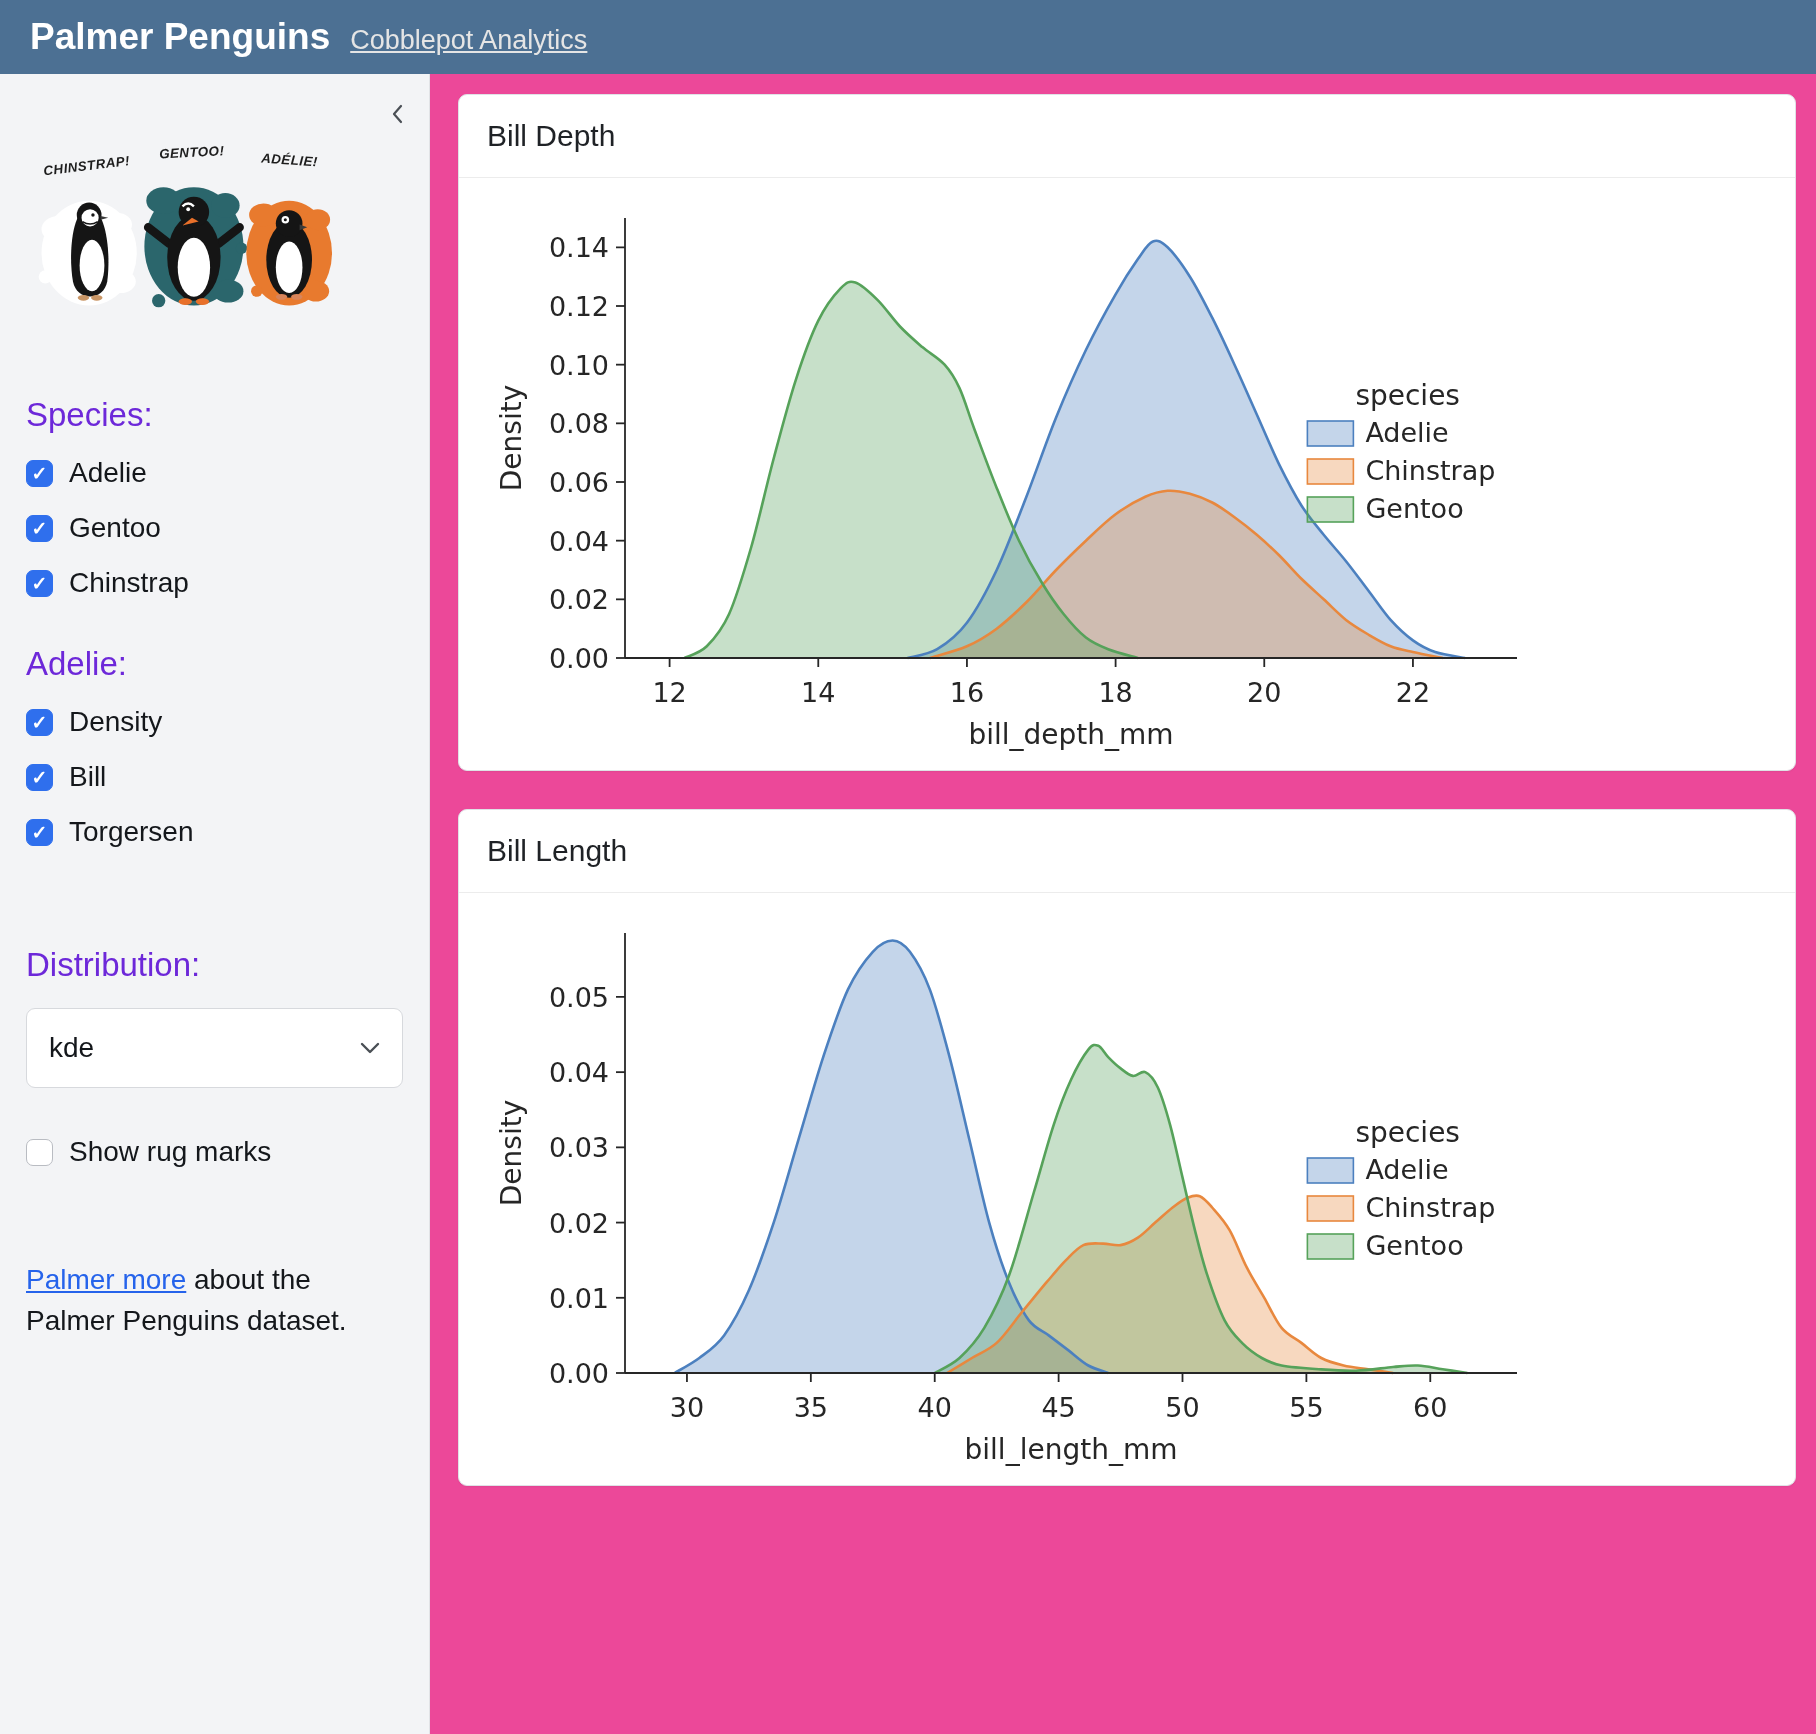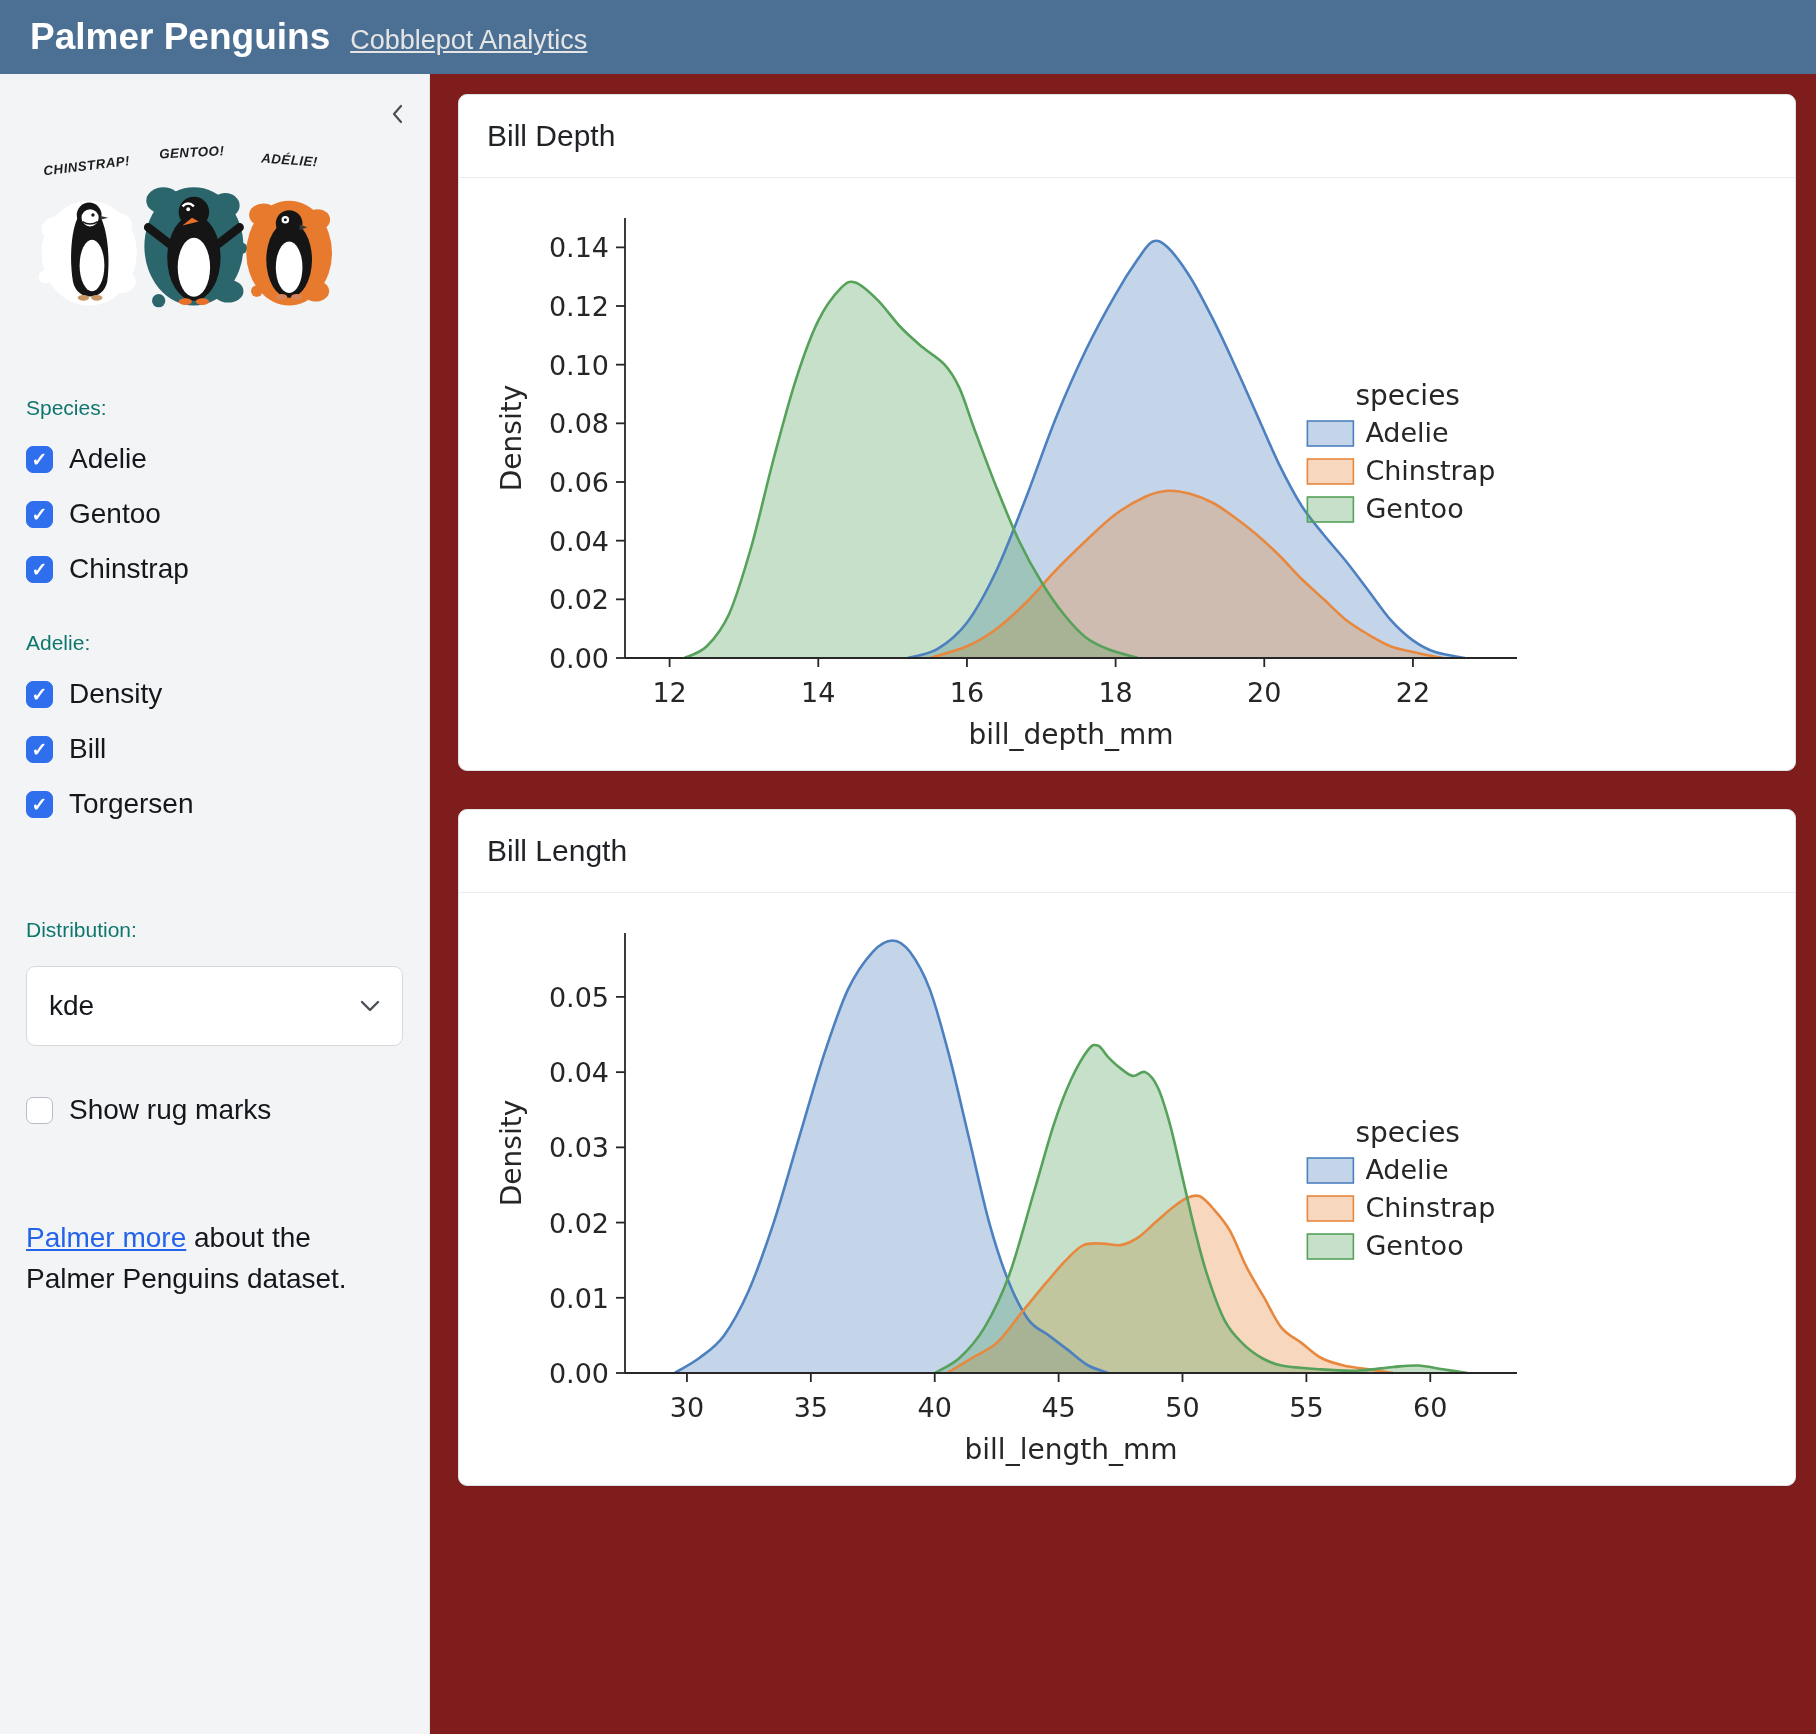--- a/index.html
+++ b/index.html
@@ -16,42 +16,42 @@
   .header .title{color:#fff;font-size:37px;font-weight:600;line-height:74px;}
   .header .subtitle{color:#e5e5e5;font-size:27px;font-weight:400;text-decoration:underline;}
   .layout{display:flex;height:1660px;}
   .sidebar{
     width:430px;flex:0 0 430px;background:#f3f4f6;border-right:1px solid #e1e3e6;
     padding:26px 26px;position:relative;
   }
   .collapse-btn{position:absolute;top:22px;right:14px;background:none;border:none;padding:6px;cursor:pointer;}
   .artwork{display:block;margin:34px 0 0 4px;}
   .art-label{font-size:14px;font-weight:700;font-style:italic;fill:#1d1d1d;letter-spacing:.5px;}
-  .section-label{font-size:21px;color:#0f766e;}
+  .section-label{font-size:33px;color:#6d28d9;}
   .section-label.species{margin-top:62px;}
   .section-label.islands{margin-top:46px;}
   .section-label.dist{margin-top:98px;}
   .check-row{display:flex;align-items:center;gap:16px;margin-top:23px;cursor:pointer;}
   .check-row.rug{margin-top:48px;}
   .checkbox{
     width:27px;height:27px;border:1.5px solid #b9bcc2;border-radius:7px;background:#fff;
     display:flex;align-items:center;justify-content:center;flex:0 0 auto;
   }
   .checkbox.checked{background:var(--accent);border-color:var(--accent);}
   .checkbox .tickmark{display:none;color:#fff;font-size:19px;font-weight:700;line-height:1;}
   .checkbox.checked .tickmark{display:block;}
   .check-label{font-size:28px;color:#14171b;}
   .select{
     margin-top:24px;width:100%;height:80px;border:1px solid #d7d9dd;border-radius:9px;
     background:#fff;display:flex;align-items:center;justify-content:space-between;
     padding:0 22px;font-size:28px;color:#14171b;cursor:pointer;
   }
   .learn{margin:92px 0 0 0;font-size:28px;line-height:1.45;max-width:352px;color:#14171b;}
   .learn a{color:var(--link);text-decoration:underline;cursor:pointer;}
-  .main{flex:1;padding:20px 20px 0 28px;background:#7f1d1d;}
+  .main{flex:1;padding:20px 20px 0 28px;background:#ec4899;}
   .card{
     border:1px solid #dfe2e6;border-radius:9px;background:#fff;margin-bottom:38px;
     box-shadow:0 1px 2px rgba(0,0,0,.05);overflow:hidden;
   }
   .card-header{font-size:30px;color:#1f2226;padding:24px 28px;border-bottom:1px solid #ececec;}
   .card-body{padding:12px 16px 10px;}
   svg.chart{display:block;}
   .tick{font-family:"DejaVu Sans",sans-serif;font-size:27px;fill:#262626;}
   .axlabel{font-family:"DejaVu Sans",sans-serif;font-size:28px;fill:#262626;}
   .legend-title{font-family:"DejaVu Sans",sans-serif;font-size:28px;fill:#262626;}

